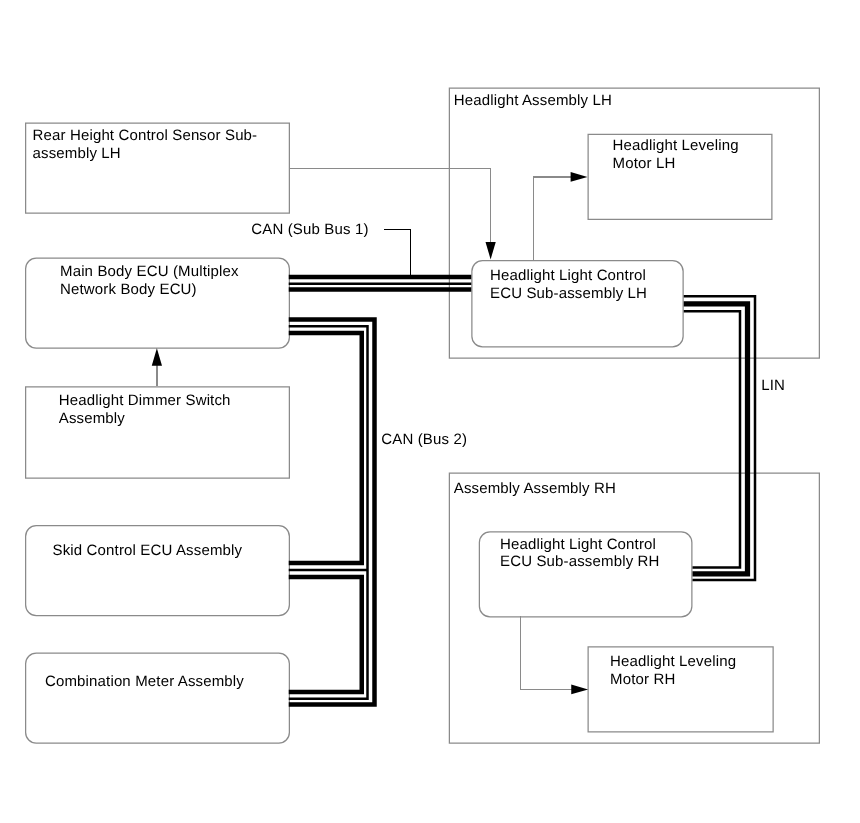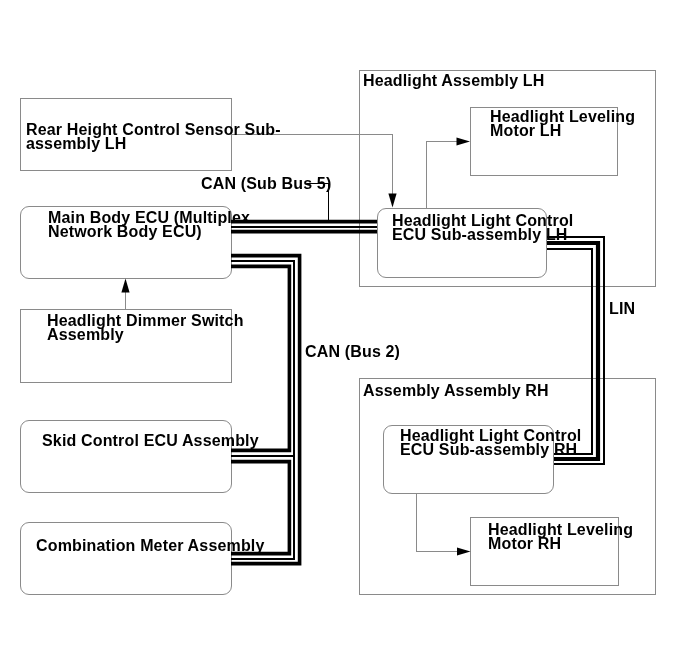--- a/index.html
+++ b/index.html
@@ -35,27 +35,26 @@
   }
   .rect-plain {
     border: 1px solid #8a8a8a;
   }
   .rect-round {
     border: 1px solid #8a8a8a;
     border-radius: 9px;
   }
   .lbl {
     position: absolute;
-    font-size: 16px;
+    font-size: 12px;
     line-height: 13.6px;
     color: #000000;
     white-space: pre;
     letter-spacing: 0.01em;
     transform: translateZ(0);
-    font-weight: bold;
   }
 </style>
 </head>
 <body>
 
 <div id="diagram">
 
   <div class="blk rect-plain" style="left:359px; top:70px; width:297px; height:217px;"></div>
   <div class="blk rect-plain" style="left:359px; top:378px; width:297px; height:217px;"></div>
 
@@ -105,35 +104,35 @@
       <path d="M231 456 H294" stroke-width="2"></path>
     </g>
 
     <g id="lin-bus" stroke="#000000" fill="none" shape-rendering="geometricPrecision">
       <path d="M547 237 H604 V464 H554" stroke-width="2"></path>
       <path d="M547 243 H598 V459 H554" stroke-width="4.2"></path>
       <path d="M547 249 H592 V454 H554" stroke-width="2"></path>
     </g>
   </svg>
 
-  <div class="lbl" style="left:26px; top:102px;margin-top:21px;">Rear Height Control Sensor Sub-
+  <div class="lbl" style="left:26px; top:102px;">Rear Height Control Sensor Sub-
 assembly LH</div>
   <div class="lbl" style="left:47px; top:314px;">Headlight Dimmer Switch
 Assembly</div>
   <div class="lbl" style="left:48px; top:211px;">Main Body ECU (Multiplex
 Network Body ECU)</div>
   <div class="lbl" style="left:36px; top:539px;">Combination Meter Assembly</div>
   <div class="lbl" style="left:42px; top:434px;">Skid Control ECU Assembly</div>
   <div class="lbl" style="left:363px; top:74px;">Headlight Assembly LH</div>
   <div class="lbl" style="left:490px; top:110px;">Headlight Leveling
 Motor LH</div>
   <div class="lbl" style="left:392px; top:214px;">Headlight Light Control
 ECU Sub-assembly LH</div>
   <div class="lbl" style="left:363px; top:384px;">Assembly Assembly RH</div>
   <div class="lbl" style="left:400px; top:429px;">Headlight Light Control
 ECU Sub-assembly RH</div>
   <div class="lbl" style="left:488px; top:523px;">Headlight Leveling
 Motor RH</div>
 
-  <div class="lbl" style="left:201px; top:177px;">CAN (Sub Bus 5)</div>
+  <div class="lbl" style="left:201px; top:177px;">CAN (Sub Bus 1)</div>
   <div class="lbl" style="left:305px; top:321px;margin-top:24px;">CAN (Bus 2)</div>
   <div class="lbl" style="left:609px; top:302px;">LIN</div>
 </div>
 
 </body></html>

